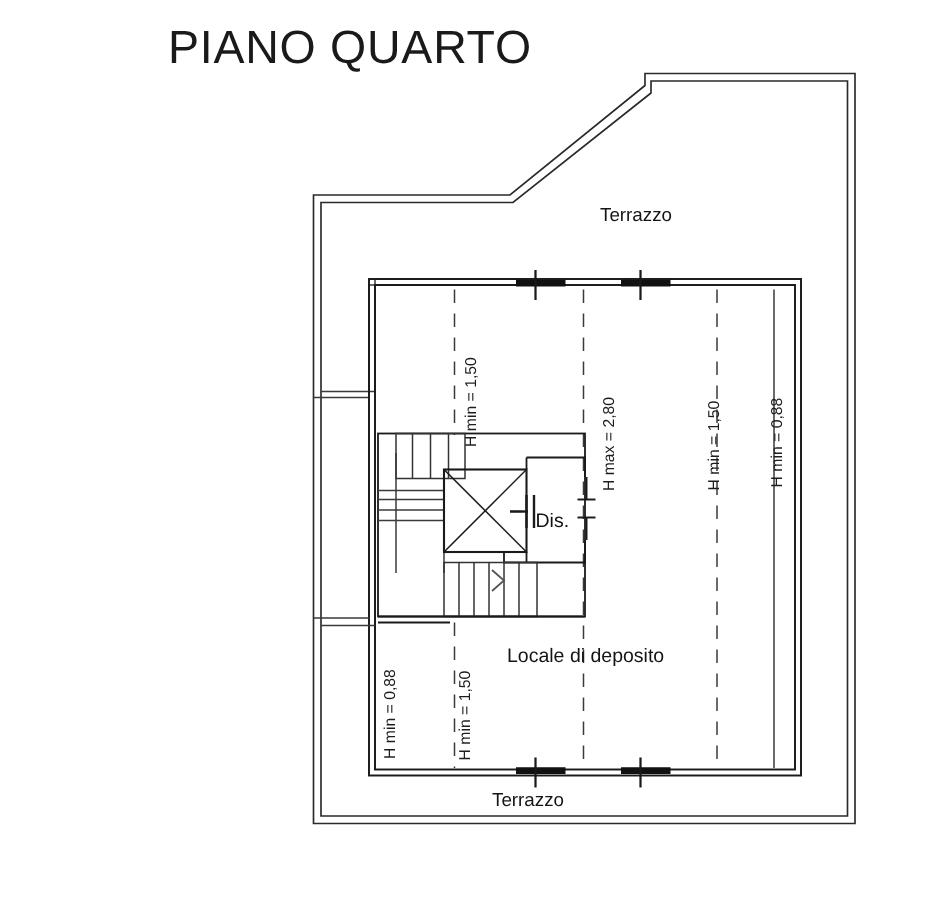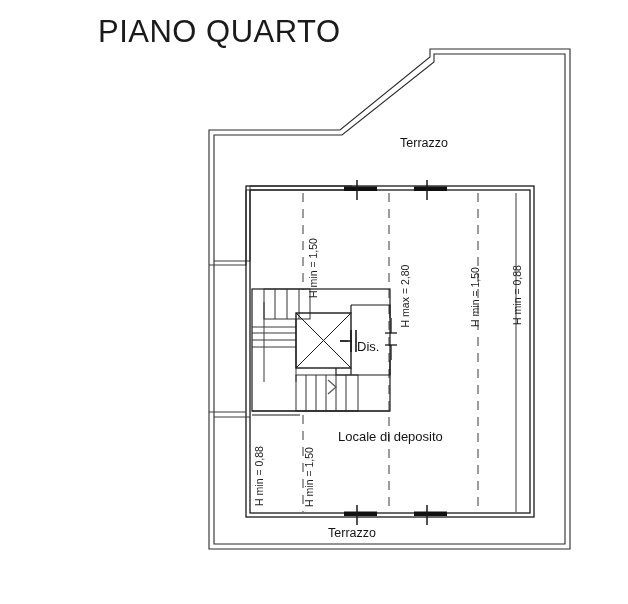--- a/index.html
+++ b/index.html
@@ -12,21 +12,21 @@
   }
   #plan-root {
     position: relative;
     width: 628px;
     height: 604px;
     background: #ffffff;
     overflow: hidden;
   }
   #plan-title {
     position: absolute;
-    left: 98px;
+    left: 112px;
     top: 14px;
     font-size: 31px;
     font-weight: 400;
     letter-spacing: 0.5px;
     color: #1a1a1a;
     font-family: "Liberation Sans", sans-serif;
     white-space: nowrap;
   }
   #plan-svg {
     position: absolute;

